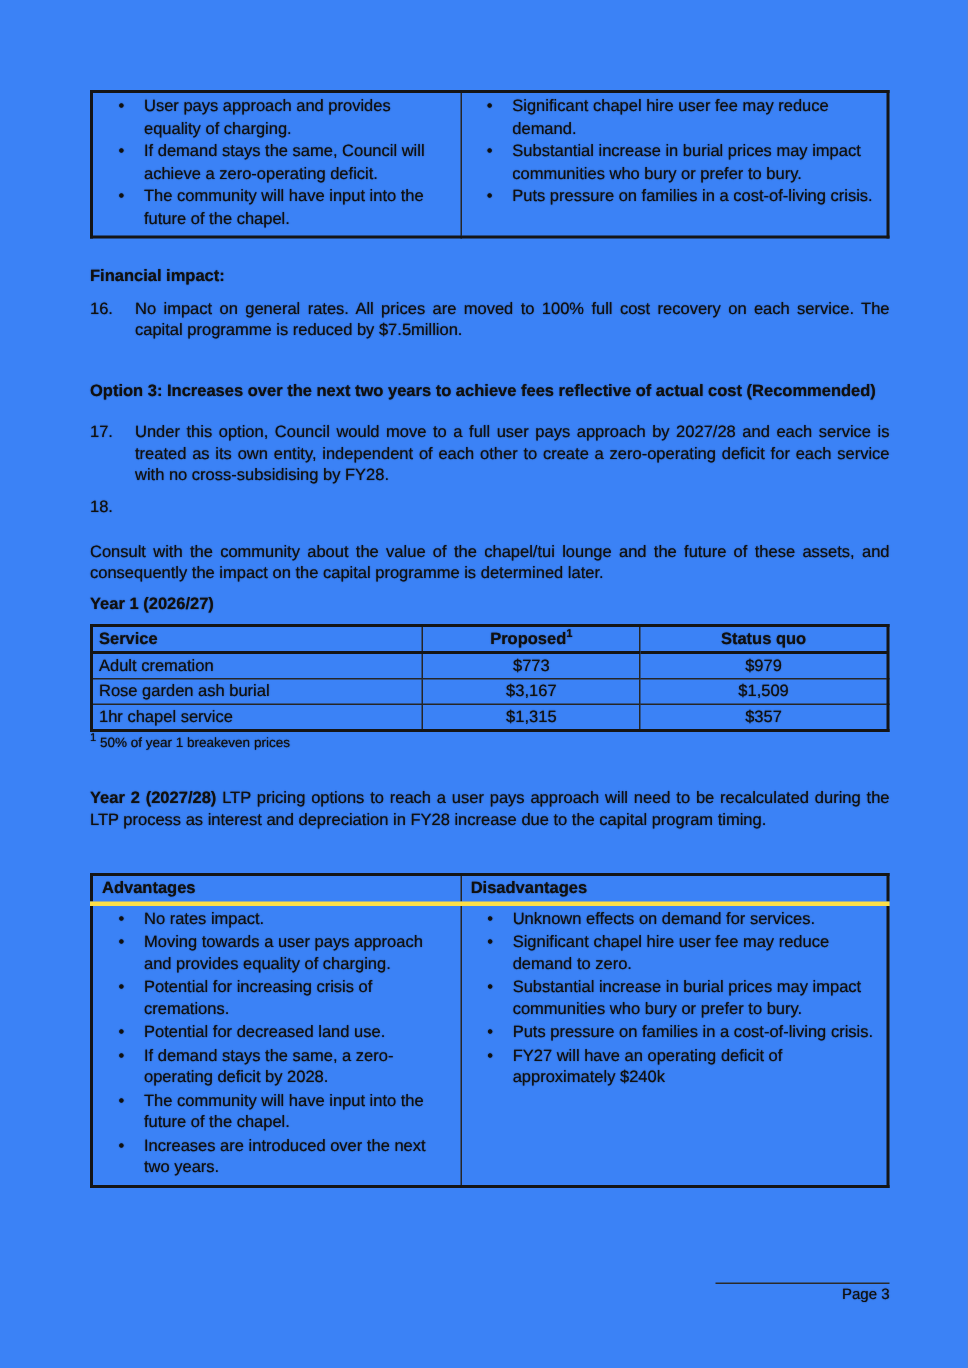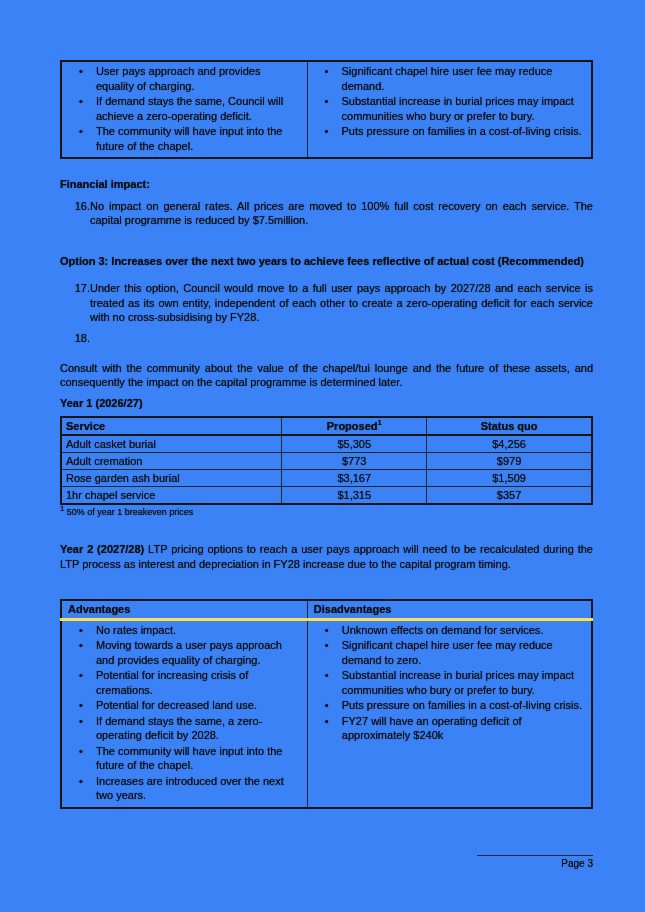--- a/index.html
+++ b/index.html
@@ -55,21 +55,21 @@
   }
   ul.bullets li::before{
     content:"\2022";
     position:absolute;
     left:7px; top:0;
   }
   
   .h-bold{font-weight:bold;margin:0;}
   .just{text-align:justify;}
   .numbered{display:flex;margin:0;}
-  .numbered .num{width:30px;flex:0 0 30px;text-align:right;}
+  .numbered .num{width:30px;flex:0 0 30px;}
   .numbered .ntext{flex:1;text-align:justify;} .sp7{height:7px;} .sp13{height:13px;}
   .sp18{height:18px;} .sp24{height:24px;} .sp26{height:26px;} .sp28{height:28px;}
   
   table.fees{
     width:100%;
     border-collapse:collapse;
     border:2px solid #151515;
     table-layout:fixed;
     margin-top:6px;
   }
@@ -156,25 +156,20 @@
     <table class="fees">
       <thead>
         <tr>
           <th class="c-service">Service</th>
           <th class="c-money"><span>Proposed</span><sup>1</sup></th>
           <th class="c-money2">Status quo</th>
         </tr>
       </thead>
       <tbody>
           <tr>
-          <td class="c-service">Adult casket burial</td>
-          <td class="c-money">$5,305</td>
-          <td class="c-money2">$4,256</td>
-        </tr>
-          <tr>
           <td class="c-service">Adult cremation</td>
           <td class="c-money">$773</td>
           <td class="c-money2">$979</td>
         </tr>
           <tr>
           <td class="c-service">Rose garden ash burial</td>
           <td class="c-money">$3,167</td>
           <td class="c-money2">$1,509</td>
         </tr>
           <tr>

